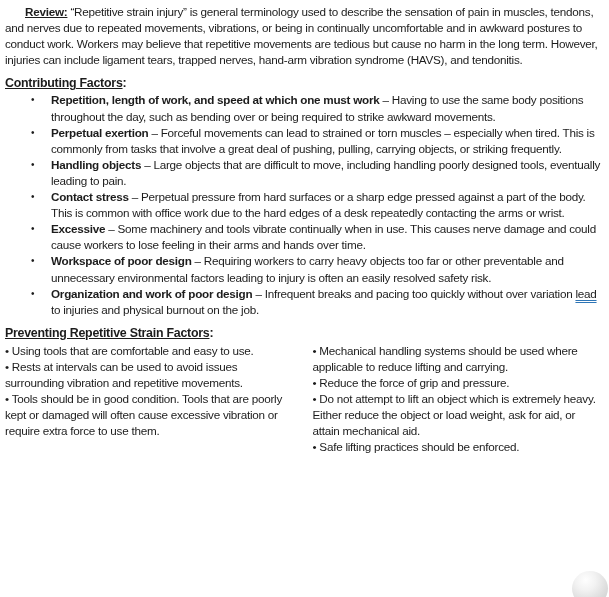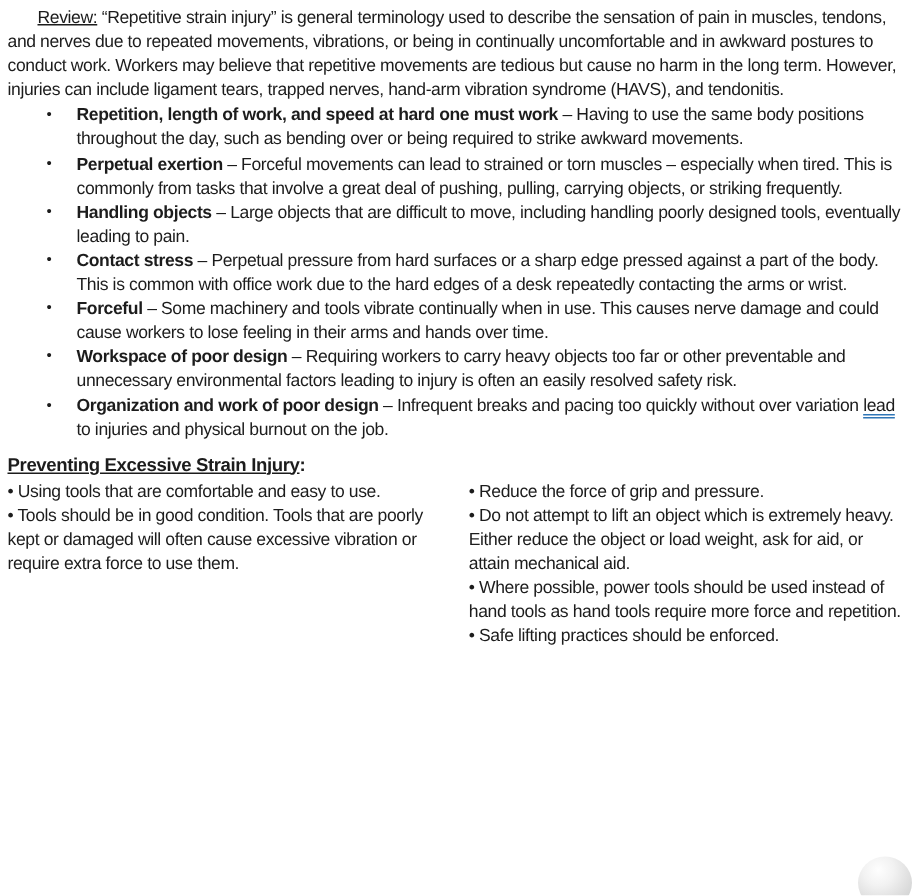--- a/index.html
+++ b/index.html
@@ -11,21 +11,21 @@
     background: #ffffff;
     overflow: hidden;
     font-family: "Liberation Sans", sans-serif;
     font-size: 11.7px;
     letter-spacing: -0.25px;
     line-height: 16.1px;
     color: #1c1c1c;
     padding: 4px 7px 0 5px;
   }
   .heading-inline {
-    font-weight: normal;
+    font-weight: bold;
     text-decoration: underline;
     text-decoration-thickness: 1px;
     padding-left: 20px;
   }
   .section-heading {
     margin: 7px 0 1px 0;
     font-weight: bold;
     font-size: 12.4px;
   }
   .section-heading .hu {
@@ -67,62 +67,64 @@
     background: radial-gradient(circle at 38% 26%, #fefefe 0%, #f2f2f2 30%, #dedede 62%, #c6c8c8 100%);
   }
 </style>
 </head>
 <body>
 
 <div class="page">
 
   <p class="review-para"><span class="heading-inline">Review:</span> <span>“Repetitive strain injury” is general terminology used to describe the sensation of pain in muscles, tendons, and nerves due to repeated movements, vibrations, or being in continually uncomfortable and in awkward postures to conduct work. Workers may believe that repetitive movements are tedious but cause no harm in the long term. However, injuries can include ligament tears, trapped nerves, hand-arm vibration syndrome (HAVS), and tendonitis.</span></p>
 
+  <div class="section-heading"><span class="hu">Contributing Factors</span><span>:</span></div>
 
   <ul class="factors">
     <li>
         <span class="bullet">•</span>
-        <span class="li-text"><b class="factor-term">Repetition, length of work, and speed at hard one must work</b> <span>– Having to use the same body positions throughout the day, such as bending over or being required to strike awkward movements.</span></span>
+        <span class="li-text"><b class="factor-term">Repetition, length of work, and speed at which one must work</b> <span>– Having to use the same body positions throughout the day, such as bending over or being required to strike awkward movements.</span></span>
       </li>
     <li>
         <span class="bullet">•</span>
         <span class="li-text"><b class="factor-term">Perpetual exertion</b> <span>– Forceful movements can lead to strained or torn muscles – especially when tired. This is commonly from tasks that involve a great deal of pushing, pulling, carrying objects, or striking frequently.</span></span>
       </li>
     <li>
         <span class="bullet">•</span>
         <span class="li-text"><b class="factor-term">Handling objects</b> <span>– Large objects that are difficult to move, including handling poorly designed tools, eventually leading to pain.</span></span>
       </li>
     <li>
         <span class="bullet">•</span>
         <span class="li-text"><b class="factor-term">Contact stress</b> <span>– Perpetual pressure from hard surfaces or a sharp edge pressed against a part of the body. This is common with office work due to the hard edges of a desk repeatedly contacting the arms or wrist.</span></span>
       </li>
     <li>
         <span class="bullet">•</span>
-        <span class="li-text"><b class="factor-term">Forceful</b> <span>– Some machinery and tools vibrate continually when in use. This causes nerve damage and could cause workers to lose feeling in their arms and hands over time.</span></span>
+        <span class="li-text"><b class="factor-term">Excessive</b> <span>– Some machinery and tools vibrate continually when in use. This causes nerve damage and could cause workers to lose feeling in their arms and hands over time.</span></span>
       </li>
     <li>
         <span class="bullet">•</span>
         <span class="li-text"><b class="factor-term">Workspace of poor design</b> <span>– Requiring workers to carry heavy objects too far or other preventable and unnecessary environmental factors leading to injury is often an easily resolved safety risk.</span></span>
       </li>
     <li>
         <span class="bullet">•</span>
         <span class="li-text"><b class="factor-term">Organization and work of poor design</b> <span>– Infrequent breaks and pacing too quickly without over variation </span><span class="grammar-issue">lead</span><span> to injuries and physical burnout on the job.</span></span>
       </li>
   </ul>
 
-  <div class="section-heading"><span class="hu">Preventing Excessive Strain Injury</span><span>:</span></div>
+  <div class="section-heading"><span class="hu">Preventing Repetitive Strain Factors</span><span>:</span></div>
 
   <div class="prevent-cols">
     <div class="col">
       <p><span>•</span> <span>Using tools that are comfortable and easy to use.</span></p>
+      <p><span>•</span> <span>Rests at intervals can be used to avoid issues surrounding vibration and repetitive movements.</span></p>
       <p><span>•</span> <span>Tools should be in good condition. Tools that are poorly kept or damaged will often cause excessive vibration or require extra force to use them.</span></p>
     </div>
     <div class="col">
+      <p><span>•</span> <span>Mechanical handling systems should be used where applicable to reduce lifting and carrying.</span></p>
       <p><span>•</span> <span>Reduce the force of grip and pressure.</span></p>
       <p><span>•</span> <span>Do not attempt to lift an object which is extremely heavy. Either reduce the object or load weight, ask for aid, or attain mechanical aid.</span></p>
-      <p><span>•</span> <span>Where possible, power tools should be used instead of hand tools as hand tools require more force and repetition.</span></p>
       <p><span>•</span> <span>Safe lifting practices should be enforced.</span></p>
     </div>
   </div>
 
   <div class="sphere"></div>
 
 </div>
 
 </body></html>

